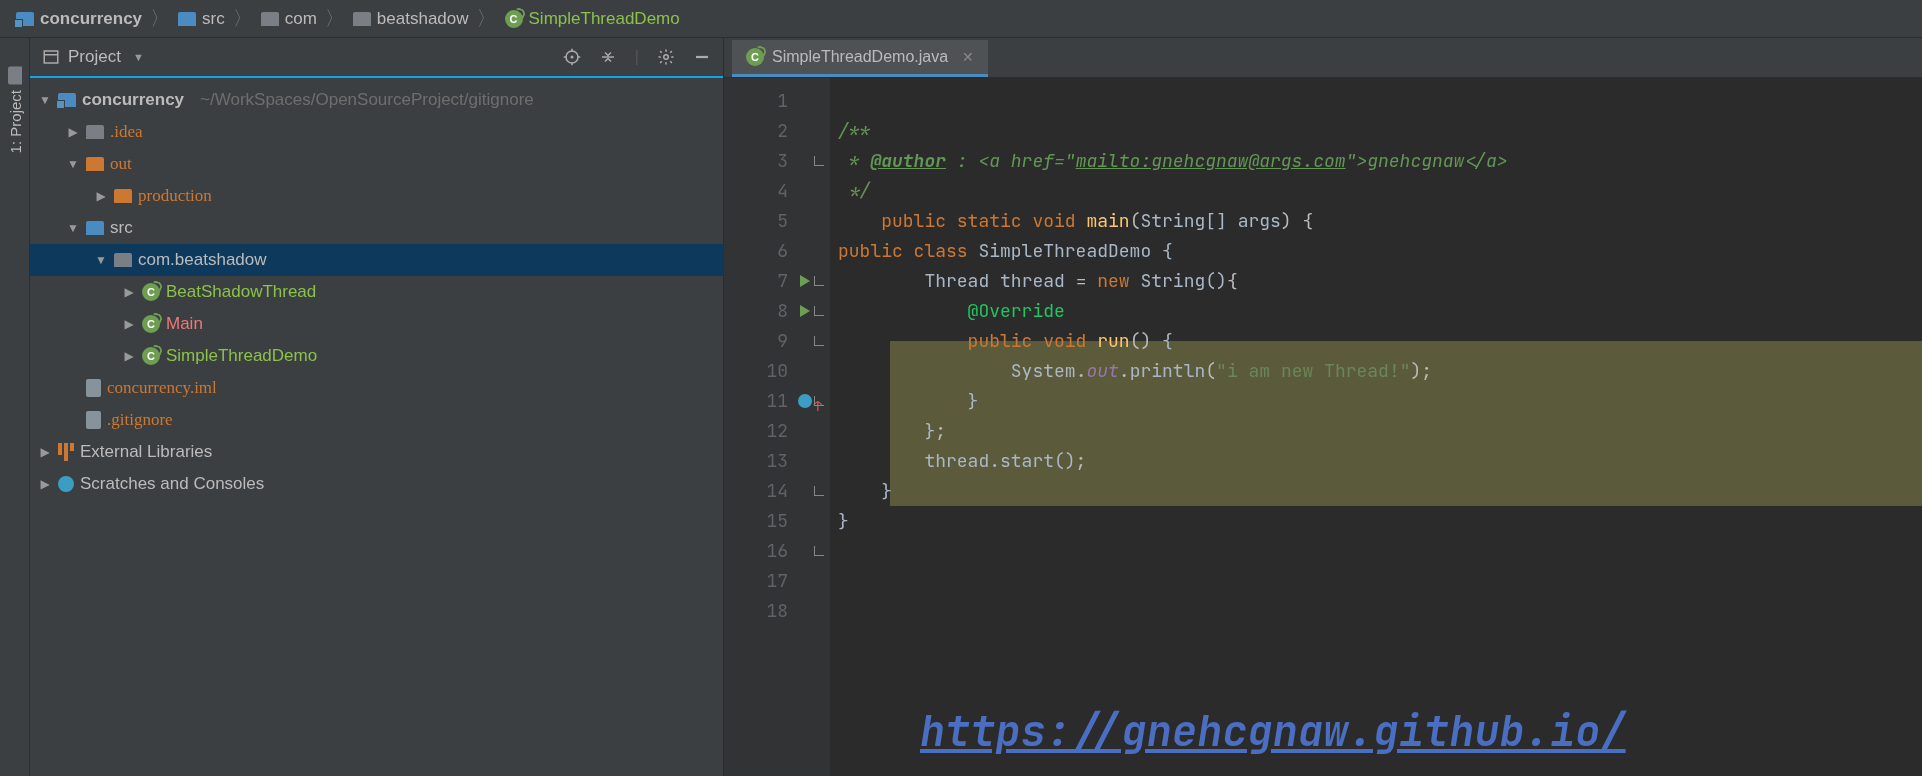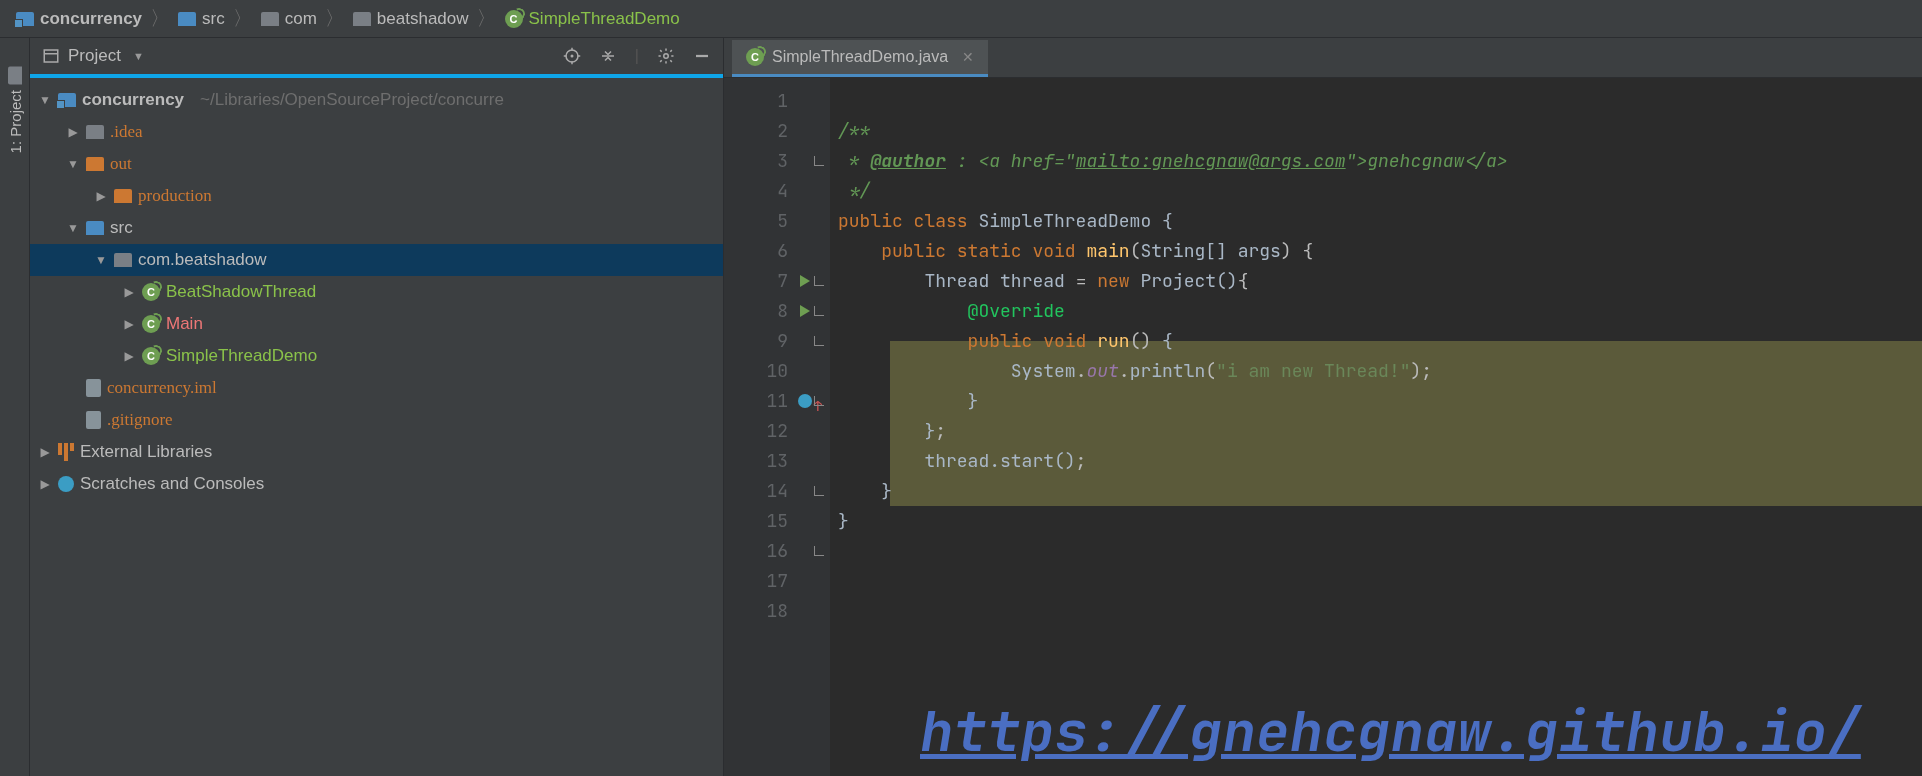--- a/index.html
+++ b/index.html
@@ -63,21 +63,21 @@
     font-size:15px; color:#bbbbbb; padding:10px 3px;
     display:flex; align-items:center; gap:8px;
   }
   .vtab .folder-icon { transform:rotate(90deg); }
   .project-panel {
     width:694px; background:#3c3f41; border-right:1px solid #2b2d30;
     display:flex; flex-direction:column;
   }
   .panel-header {
     height:40px; display:flex; align-items:center; justify-content:space-between;
-    padding:0 12px; border-bottom:4px solid #0ea5e9;
+    padding:0 12px; border-bottom:2px solid #0ea5e9;
   }
   .panel-title {
     display:flex; align-items:center; gap:8px; font-size:17px;
   }
   .panel-actions { display:flex; gap:18px; align-items:center; }
   .icon-btn { width:18px; height:18px; color:#aaa; cursor:pointer; }
   .tree { flex:1; overflow:auto; font-size:17px; padding-top:6px;}
   .tree-row {
     display:flex; align-items:center; height:32px; padding-left:8px;
     gap:6px; white-space:nowrap;
@@ -155,21 +155,21 @@
   .str { color:#6a8759; }
   .doc { color:#629755; font-style:italic; }
   .doctag { color:#629755; font-style:italic; text-decoration:underline; font-weight:bold;}
   .ident { color:#a9b7c6; }
   .method { color:#ffc66d; }
   .static-f { color:#9876aa; font-style:italic;}
   .annot { color:#22c55e; }
   .type { color:#a9b7c6; }
   .watermark {
     position:absolute; bottom:30px; left:90px;
-    font-size:56px; font-weight:bold; font-style:italic;
+    font-size:42px; font-weight:bold; font-style:italic;
     color:#4a6ec2; text-decoration:underline;
   }
   .dropdown-arrow { font-size:11px; color:#999; margin-left:4px;}
 </style>
 </head>
 <body>
 
 <div class="breadcrumb" id="breadcrumb">
     <div class="breadcrumb-item">
       <span class="folder-icon blue blue-dot"></span>
@@ -238,21 +238,21 @@
         <svg class="icon-btn" viewBox="0 0 24 24">
             <line x1="4" y1="12" x2="20" y2="12" stroke="#aaa" stroke-width="3"></line>
           </svg>
       </div>
     </div>
     <div class="tree" id="tree">
         <div class="tree-row">
           <span class="tree-arrow">▼</span>
           <span class="folder-icon blue blue-dot"></span>
           <span class="t-label bold">concurrency</span>
-          <span class="t-hint">~/Libraries/OpenSourceProject/concurre</span>
+          <span class="t-hint">~/WorkSpaces/OpenSourceProject/gitignore</span>
         </div>
         <div class="tree-row">
           <span class="indent"></span>
           <span class="tree-arrow">▶</span>
           <span class="folder-icon"></span>
           <span class="t-label orange">.idea</span>
         </div>
         <div class="tree-row">
           <span class="indent"></span>
           <span class="tree-arrow">▼</span>
@@ -395,23 +395,23 @@
           <div class="fline"></div>
           <div class="fline"></div>
         </div>
       <div class="code" id="code">
           <div class="hl-block" style="top: 263px; left: 60px; width: 1040px; height: 165px;"></div>
         <div class="watermark">https://gnehcgnaw.github.io/</div>
           <div class="cline"></div>
           <div class="cline"><span class="doc">/**</span></div>
           <div class="cline"><span class="doc"> * </span><span class="doctag">@author</span><span class="doc"> : &lt;a href="</span><span class="doc" style="text-decoration:underline">mailto:gnehcgnaw@args.com</span><span class="doc">"&gt;gnehcgnaw&lt;/a&gt;</span></div>
           <div class="cline"><span class="doc"> */</span></div>
+          <div class="cline">    <span class="kw">public static void</span> <span class="method">main</span>(<span class="type">String[] args</span>) {</div>
           <div class="cline"><span class="kw">public class</span> <span class="ident">SimpleThreadDemo</span> <span class="ident">{</span></div>
-          <div class="cline">    <span class="kw">public static void</span> <span class="method">main</span>(<span class="type">String[] args</span>) {</div>
-          <div class="cline">        <span class="type">Thread</span> <span class="ident">thread</span> = <span class="kw">new</span> <span class="type">Project()</span>{</div>
+          <div class="cline">        <span class="type">Thread</span> <span class="ident">thread</span> = <span class="kw">new</span> <span class="type">String()</span>{</div>
           <div class="cline">            <span class="annot">@Override</span></div>
           <div class="cline">            <span class="kw">public void</span> <span class="method">run</span>() <span class="ident">{</span></div>
           <div class="cline">                <span class="type">System</span>.<span class="static-f">out</span>.<span class="ident">println</span>(<span class="str">"i am new Thread!"</span>);</div>
           <div class="cline">            <span class="ident">}</span></div>
           <div class="cline">        <span class="ident">}</span>;</div>
           <div class="cline">        <span class="ident">thread.start()</span>;</div>
           <div class="cline">    <span class="ident">}</span></div>
           <div class="cline"><span class="ident">}</span></div>
           <div class="cline"></div>
         </div>

